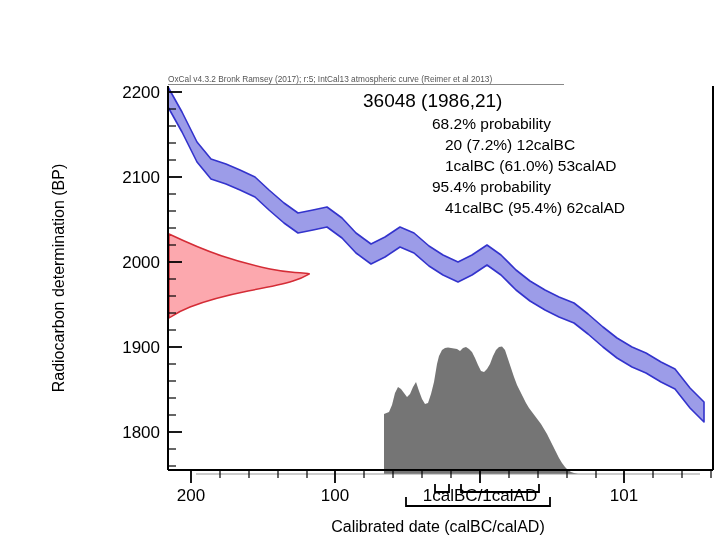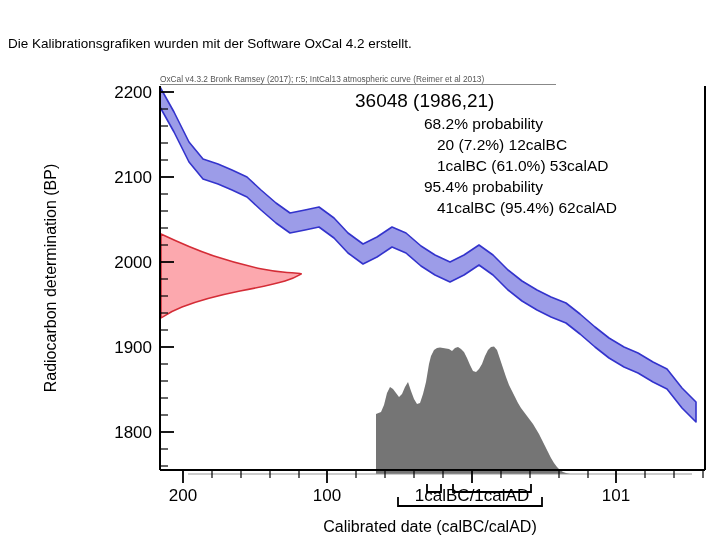--- a/index.html
+++ b/index.html
@@ -15,36 +15,35 @@
 
   .heading{
     position:absolute;left:8px;top:4px;
     font-size:21px;font-weight:bold;letter-spacing:-0.2px;
   }
   .subheading{
     position:absolute;left:8px;top:36px;
     font-size:13.5px;font-weight:normal;
   }
 
-  .chart-area{position:absolute;left:0;top:60px;width:584px;height:479px;}
+  .chart-area{position:absolute;left:8px;top:60px;width:584px;height:479px;}
   svg.plot{display:block;}
 
   text{font-family:"Liberation Sans", sans-serif;fill:#000;}
   .tick-lbl{font-size:17px;}
   .axis-title{font-size:16px;}
   .credit{font-size:8.3px;fill:#555;}
   .sample-lbl{font-size:19px;}
   .prob-lbl{font-size:15.5px;}
 </style>
 </head>
 <body>
 
 <div id="page">
 
-  <div class="subheading">Die Kalibrationsgrafiken wurden mit der Software OxCal 4.2 erstellt.</div>
 
   <div class="chart-area">
     <svg class="plot" width="717" height="479" viewBox="0 0 717 479">
 
       <rect x="160" y="26" width="545" height="384" fill="#ffffff"></rect>
 
       <text class="credit" x="160" y="22">OxCal v4.3.2 Bronk Ramsey (2017); r:5; IntCal13 atmospheric curve (Reimer et al 2013)</text>
       <line x1="160" y1="24.5" x2="556" y2="24.5" stroke="#555" stroke-width="0.7"></line>
 
       <path fill="#9c9ce8" stroke="#3333cc" stroke-width="1.6" stroke-linejoin="round" d="M160,27 L174,52 L189,82 L203,99 L218,104 L232,110 L247,117 L261,130 L276,143 L290,153 L305,150 L319,147 L334,158 L348,173 L363,184 L377,177 L392,167 L406,173 L421,186 L435,195 L450,202 L464,195 L479,185 L493,195 L508,210 L522,221 L537,230 L551,237 L566,243 L580,254 L595,267 L609,278 L624,287 L638,293 L653,302 L667,309 L682,328 L696,342

